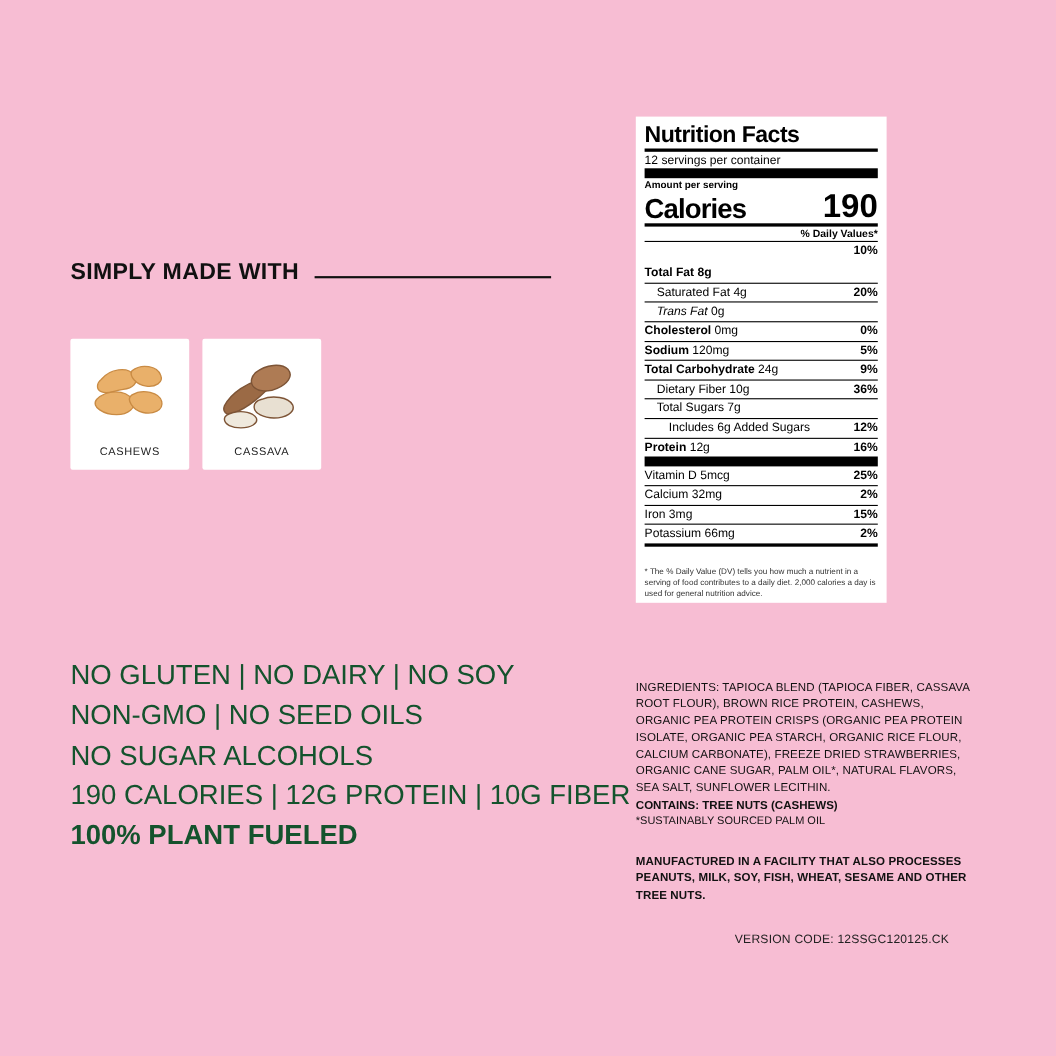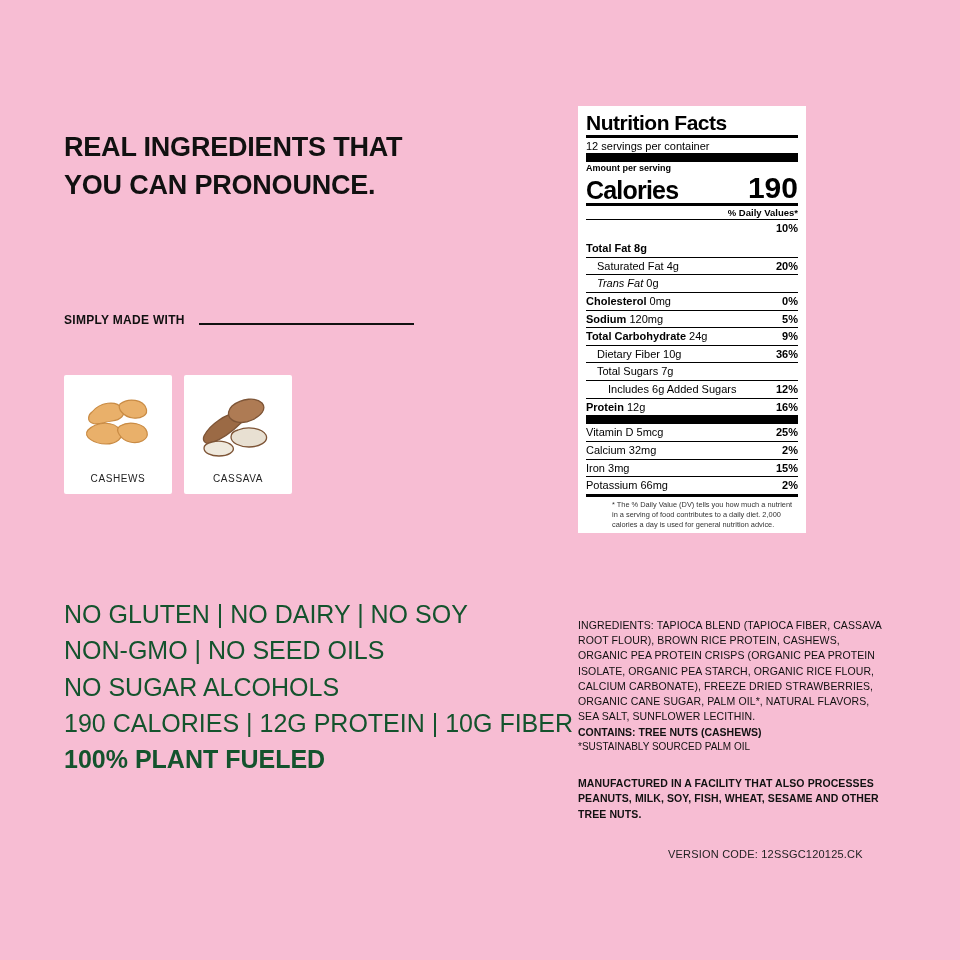--- a/index.html
+++ b/index.html
@@ -29,21 +29,21 @@
     letter-spacing: -0.2px;
     color: #111;
     margin: 0;
   }
   .simply-row {
     display: flex;
     align-items: center;
     margin-top: 108px;
   }
   .simply-label {
-    font-size: 12px;
+    font-size: 21px;
     font-weight: bold;
     letter-spacing: 0.3px;
     color: #111;
     white-space: nowrap;
   }
   .simply-rule {
     flex: 1;
     height: 2px;
     background: #111;
     margin-left: 14px;
@@ -157,23 +157,22 @@
   }
   .nf-row .nm { }
   .nf-row .dv { font-weight: bold; }
   .nf-row.bold .nm { font-weight: bold; margin-top: 20px; }
   .indent-1 { padding-left: 11px; }
   .indent-2 { padding-left: 22px; }
   .italic { font-style: italic; }
   .nf-footnote {
     font-size: 7.4px;
     line-height: 1.32;
-    padding-top: 3px;
+    padding-top: 18px;
     color: #333;
-    margin-left: 26px;
   }
 
   
   .ingredients {
     position: absolute;
     left: 578px;
     top: 618px;
     width: 312px;
     color: #111;
   }
@@ -204,24 +203,20 @@
     top: 848px;
     font-size: 11px;
     color: #222;
     letter-spacing: 0.2px;
   }
 </style>
 </head>
 <body>
 
 <div class="left-col">
-  <h1 class="headline">
-    <span>REAL INGREDIENTS THAT</span><br>
-    <span>YOU CAN PRONOUNCE.</span>
-  </h1>
 
   <div class="simply-row">
     <div class="simply-label">SIMPLY MADE WITH</div>
     <div class="simply-rule"></div>
   </div>
 
   <div class="cards">
 
     <div class="card">
       <div class="card-art">

